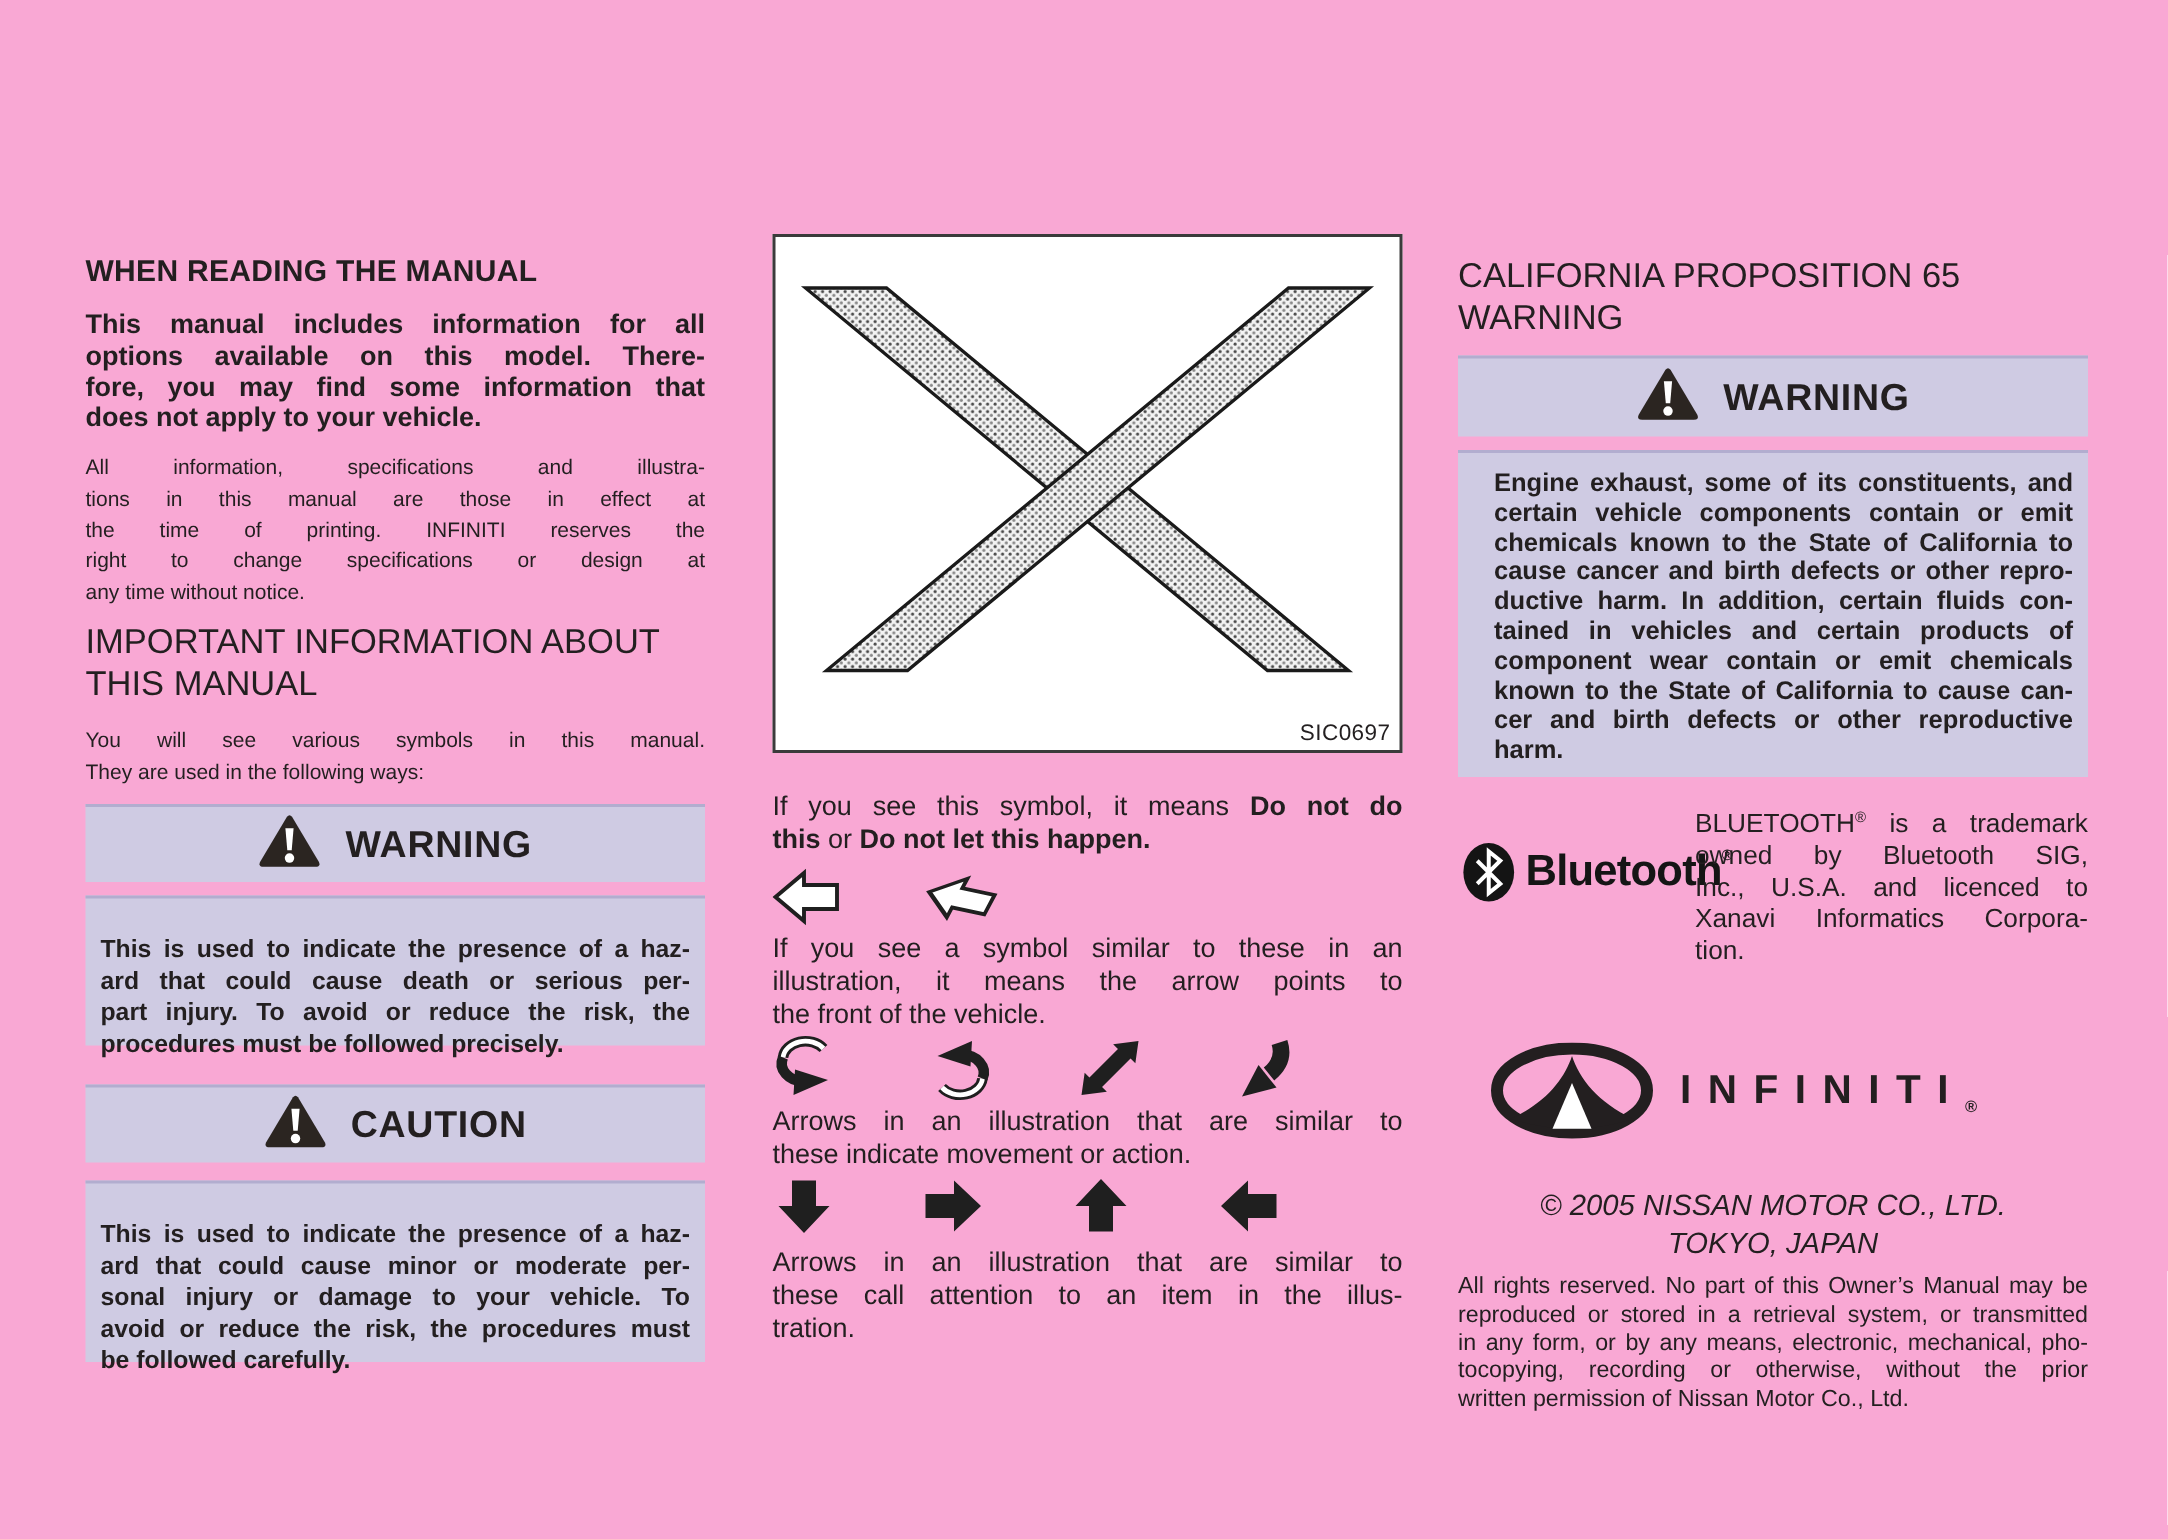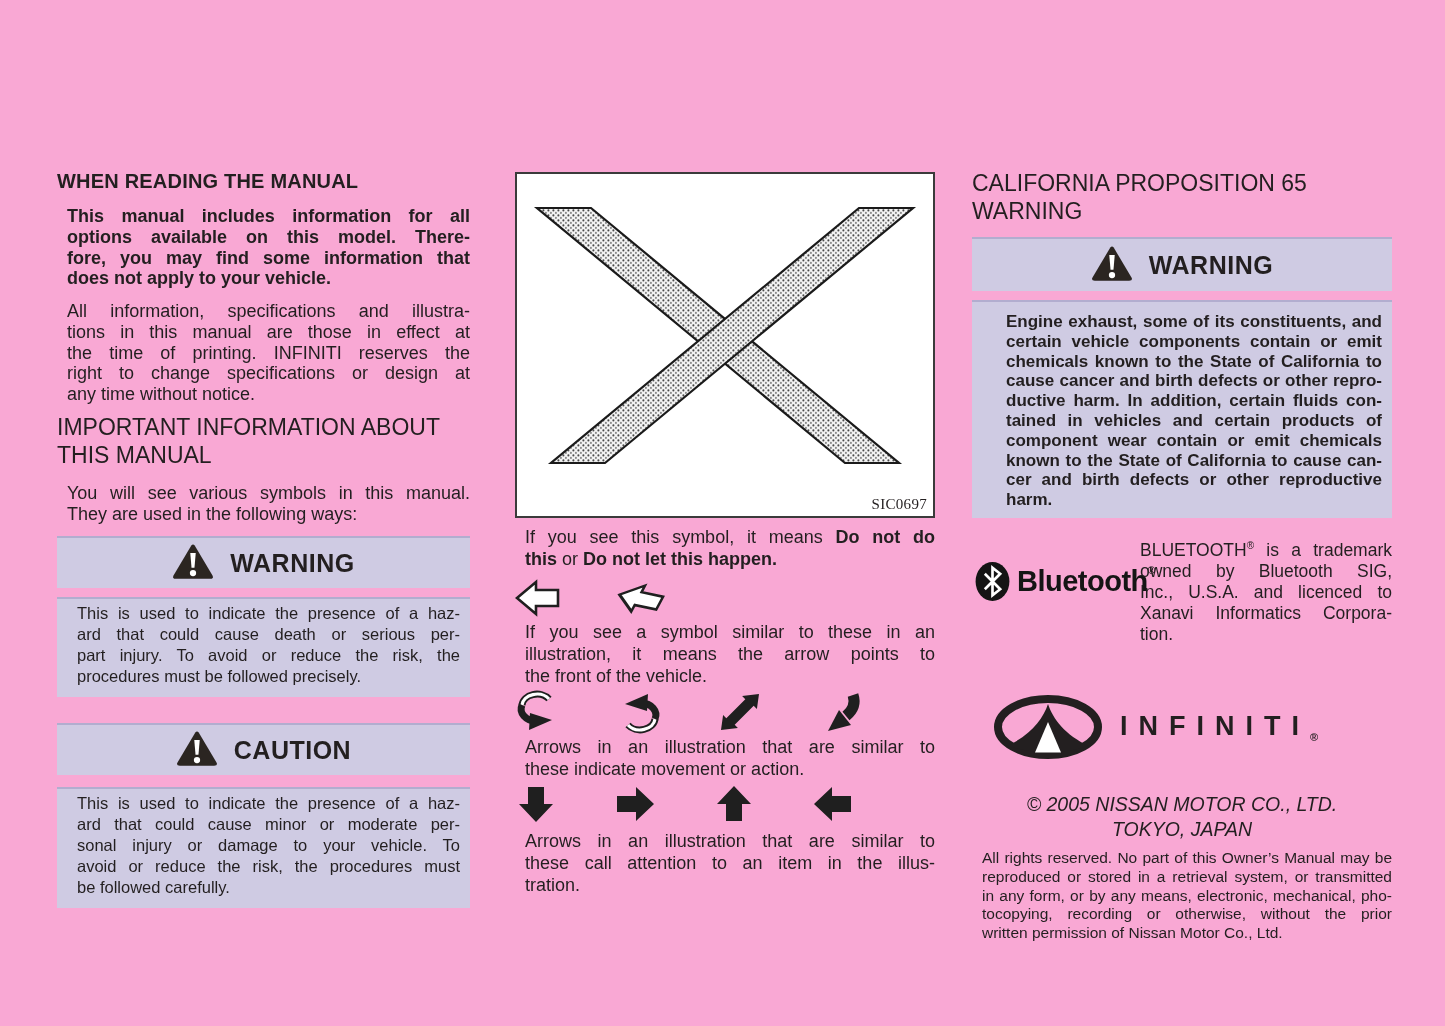--- a/index.html
+++ b/index.html
@@ -2,30 +2,30 @@
 <html><head>
 <meta charset="utf-8">
 <style>
   html,body{margin:0;padding:0;background:#ffffff;}
   .page{position:relative;width:1445px;height:1026px;background:#f9a8d4;overflow:hidden;
         font-family:"Liberation Sans",sans-serif;color:#231f20;}
   .abs{position:absolute;}
   
   .h1{font-size:20px;font-weight:bold;letter-spacing:.2px;}
   .h2 .jline{font-size:23px;font-weight:normal;line-height:28px;text-align:left;}
-  .body{font-size:18px;line-height:20.8px;}
+  .body{font-size:14px;line-height:20.8px;}
   .body-b{font-size:18px;line-height:20.8px;font-weight:bold;}
-  .just .jline{text-align:justify;text-align-last:justify;margin-left:10px;}
+  .just .jline{text-align:justify;text-align-last:justify;}
   .just .jline:last-child{text-align-last:left;}
   .plain .jline{text-align:left;}
   .center .jline{text-align:center;text-align-last:center;}
   .lavbox{background:#cfcbe3;border-top:2px solid #b2adcf;box-sizing:border-box;}
   .whead{display:flex;align-items:center;justify-content:center;gap:16px;}
   .wlabel{font-size:25px;font-weight:bold;letter-spacing:.5px;}
-  .wbody{padding:4px 10px;font-weight:normal;font-size:16.5px;line-height:21px;}
+  .wbody{padding:24px 10px;font-weight:bold;font-size:16.5px;line-height:21px;}
   .wbody-r{padding:10px 10px;font-weight:bold;font-size:17px;line-height:19.8px;}
   
   .fig{border:2px solid #3b3b3b;box-sizing:border-box;background:#fff;}
   .figcap{position:absolute;right:6px;bottom:3px;font-size:15px;letter-spacing:.3px;}
   
   .arrowrow{display:flex;align-items:center;}
   .arrowrow svg{display:block;}
   
   .btword{font-size:29px;font-weight:bold;letter-spacing:-0.5px;color:#151515;}
   .btreg{font-size:10px;vertical-align:top;}
@@ -96,21 +96,21 @@
     <span class="wlabel">CAUTION</span>
   </div>
   <div class="abs lavbox wbody just" style="left:57px;top:787px;width:413px;height:121px;">
       <div class="jline">This is used to indicate the presence of a haz-</div>
       <div class="jline">ard that could cause minor or moderate per-</div>
       <div class="jline">sonal injury or damage to your vehicle. To</div>
       <div class="jline">avoid or reduce the risk, the procedures must</div>
       <div class="jline">be followed carefully.</div>
     </div>
 
-  <div class="abs fig" style="left:515px;top:172px;width:420px;height:346px;font-family:Liberation Serif, serif;">
+  <div class="abs fig" style="left:515px;top:156px;width:420px;height:346px;">
     <svg width="416" height="342" viewBox="0 0 416 342">
       <defs>
         <pattern id="stip" width="5" height="5" patternUnits="userSpaceOnUse">
           <rect width="5" height="5" fill="#f3f3f3"></rect>
           <circle cx="1.4" cy="1.4" r="1.05" fill="#4a4a4a"></circle>
           <circle cx="3.9" cy="3.9" r="1.05" fill="#8a8a8a"></circle>
         </pattern>
       </defs>
       <polygon points="20,34 74,34 382,289 328,289" fill="url(#stip)" stroke="#1a1a1a" stroke-width="2.2"></polygon>
       <polygon points="396,34 342,34 34,289 88,289" fill="url(#stip)" stroke="#1a1a1a" stroke-width="2.2"></polygon>

